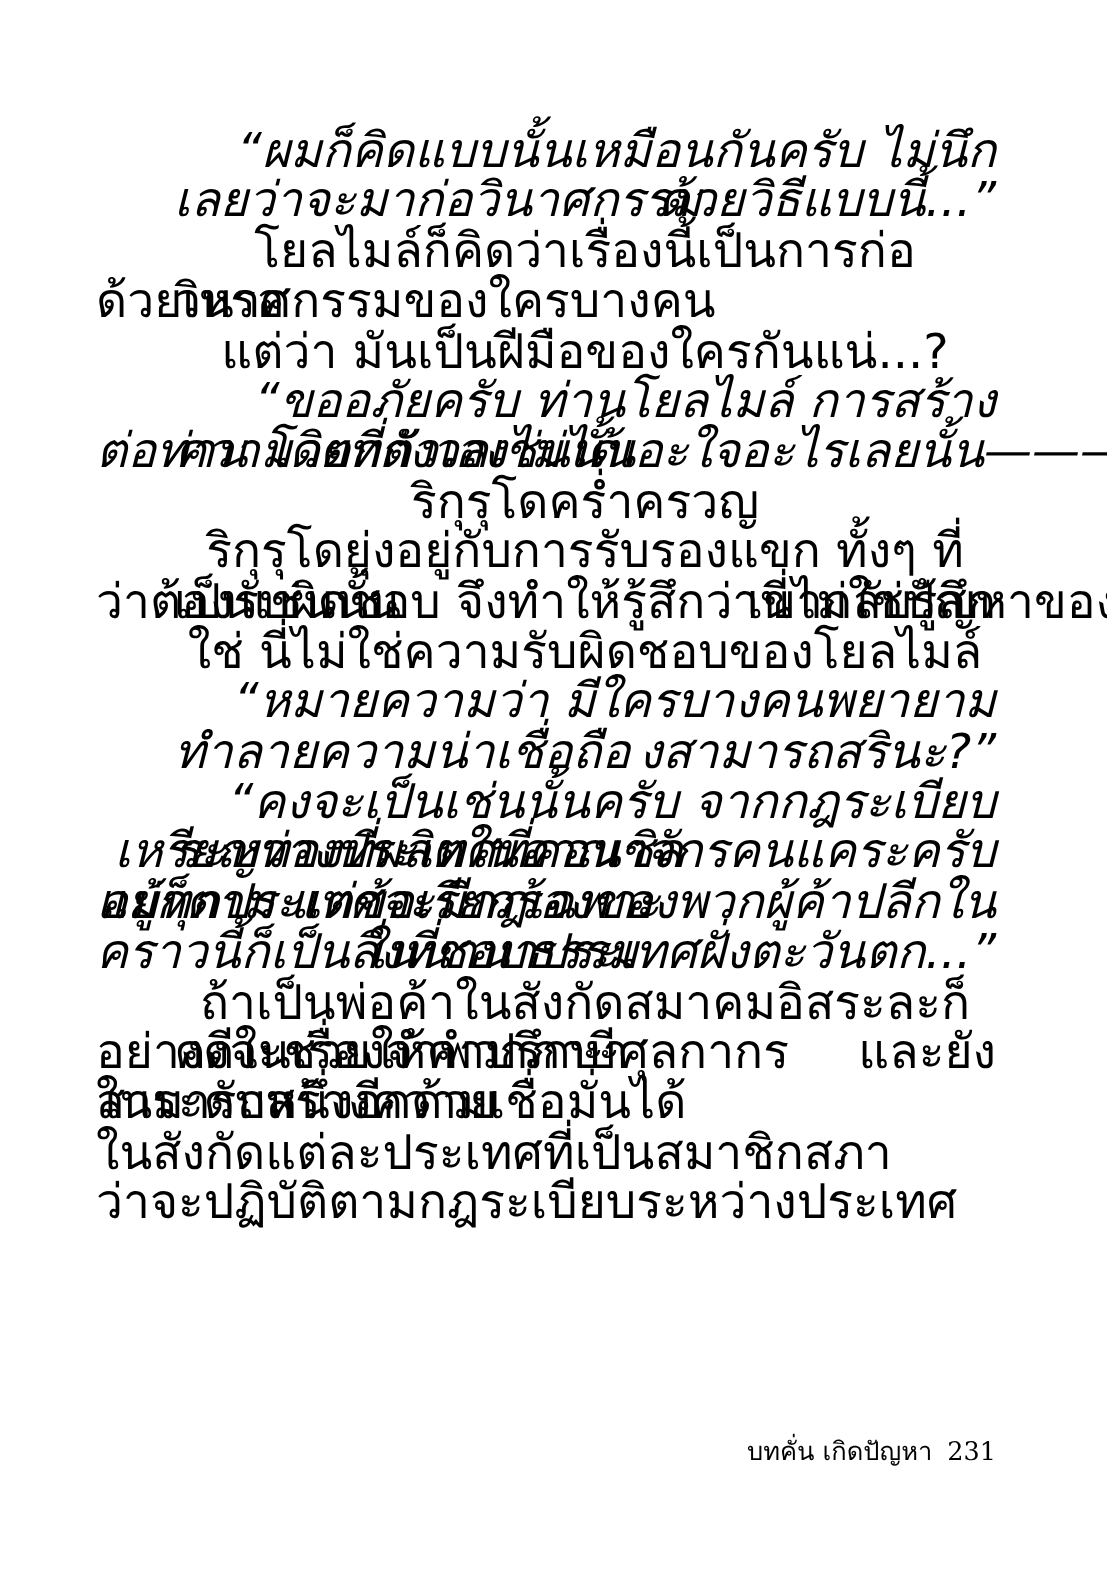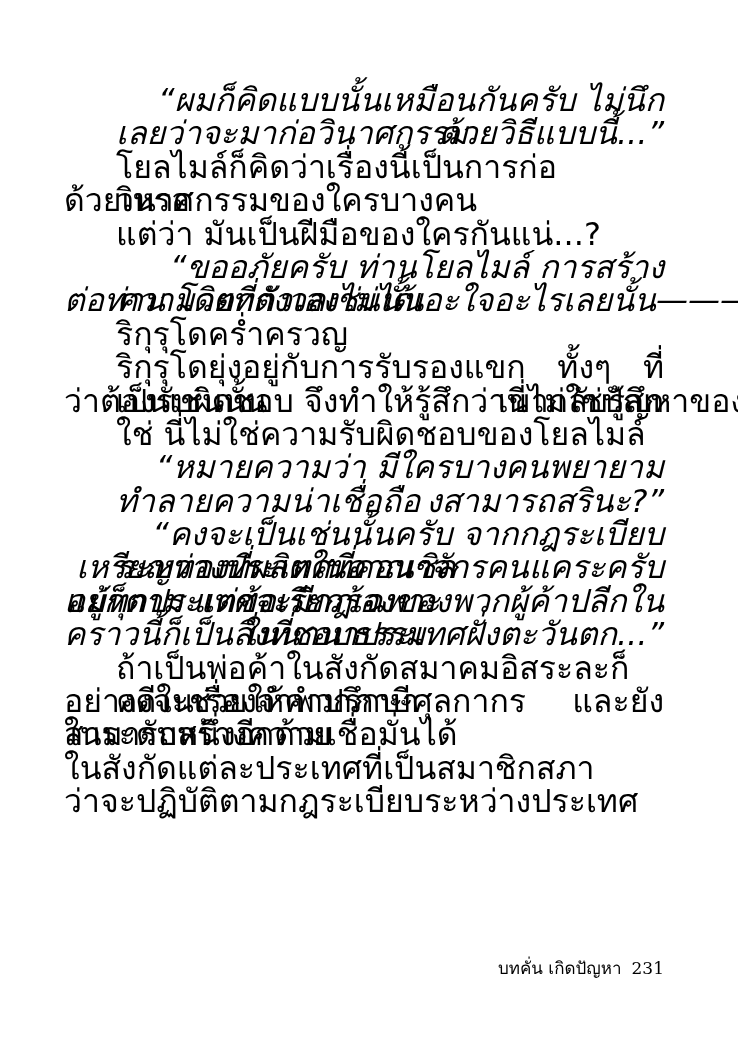--- a/index.html
+++ b/index.html
@@ -23,21 +23,21 @@
   .line {
     height: 33.4px;
     white-space: nowrap;
     text-align: left;
   }
   .line.just {
     white-space: normal;
     text-align: justify;
     text-align-last: justify;
   }
-  .line.indent { padding-left: 52px; }
+  .line.indent { padding-left: 52px; text-align: center; }
   .line.italic { font-style: italic; text-align: right; }
   .footer {
     position: absolute;
     right: 74px;
     top: 954px;
     font-family: "DejaVu Serif", serif;
     font-size: 17px;
     line-height: 28px;
     color: #000000;
     white-space: nowrap;

